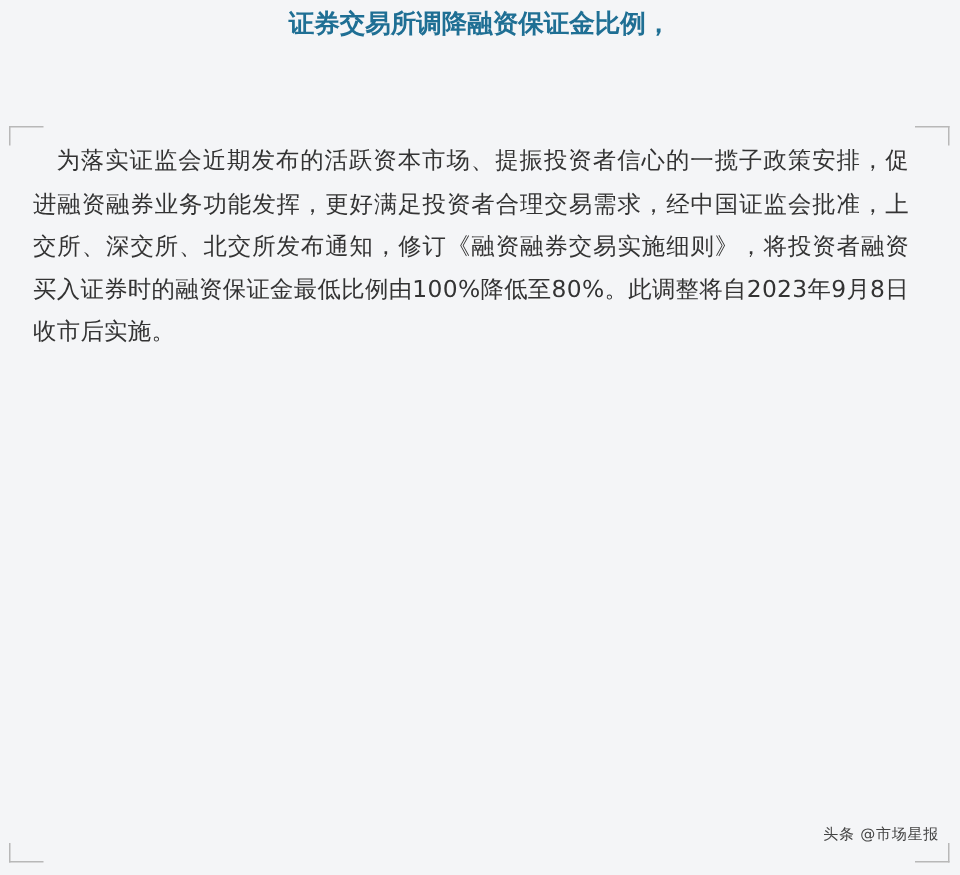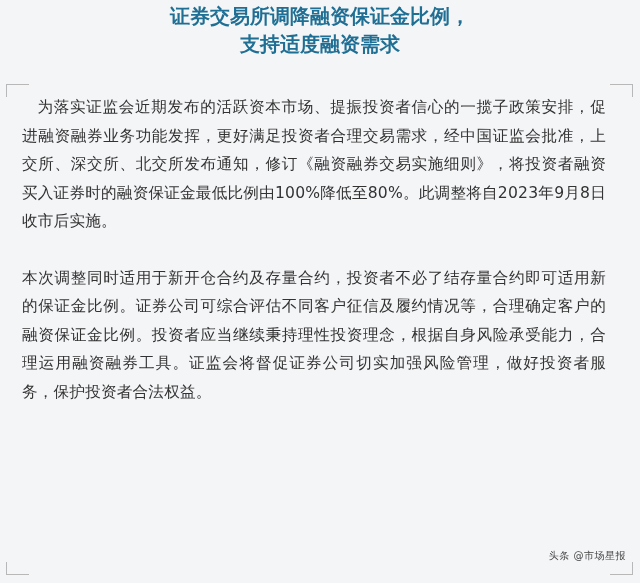--- a/index.html
+++ b/index.html
@@ -15,21 +15,21 @@
       font-family: "DejaVu Sans", "Liberation Sans", sans-serif;
     }
     .title {
       position: absolute;
       left: 0;
       top: 2px;
       width: 640px;
       text-align: center;
       color: #1f6f94;
       font-weight: bold;
-      font-size: 20px;
+      font-size: 17px;
       line-height: 28px;
     }
     .title div {
       white-space: nowrap;
     }
     .frame {
       position: absolute;
       left: 6px;
       top: 84px;
       width: 627px;
@@ -73,28 +73,26 @@
       color: #444444;
       white-space: nowrap;
       letter-spacing: 0.5px;
     }
   </style>
 </head>
 <body>
 
 <div class="title">
   <div>证券交易所调降融资保证金比例，</div>
-  <div>支持适度融资需求</div>
 </div>
 
 <div class="frame">
   <div class="corner tl"></div>
   <div class="corner tr"></div>
   <div class="corner bl"></div>
   <div class="corner br"></div>
 </div>
 
 <div class="content">
   <p class="para first">为落实证监会近期发布的活跃资本市场、提振投资者信心的一揽子政策安排，促进融资融券业务功能发挥，更好满足投资者合理交易需求，经中国证监会批准，上交所、深交所、北交所发布通知，修订《融资融券交易实施细则》，将投资者融资买入证券时的融资保证金最低比例由100%降低至80%。此调整将自2023年9月8日收市后实施。</p>
-  <p class="para">本次调整同时适用于新开仓合约及存量合约，投资者不必了结存量合约即可适用新的保证金比例。证券公司可综合评估不同客户征信及履约情况等，合理确定客户的融资保证金比例。投资者应当继续秉持理性投资理念，根据自身风险承受能力，合理运用融资融券工具。证监会将督促证券公司切实加强风险管理，做好投资者服务，保护投资者合法权益。</p>
 </div>
 
 <div class="watermark">头条 @市场星报</div>
 
 </body></html>

